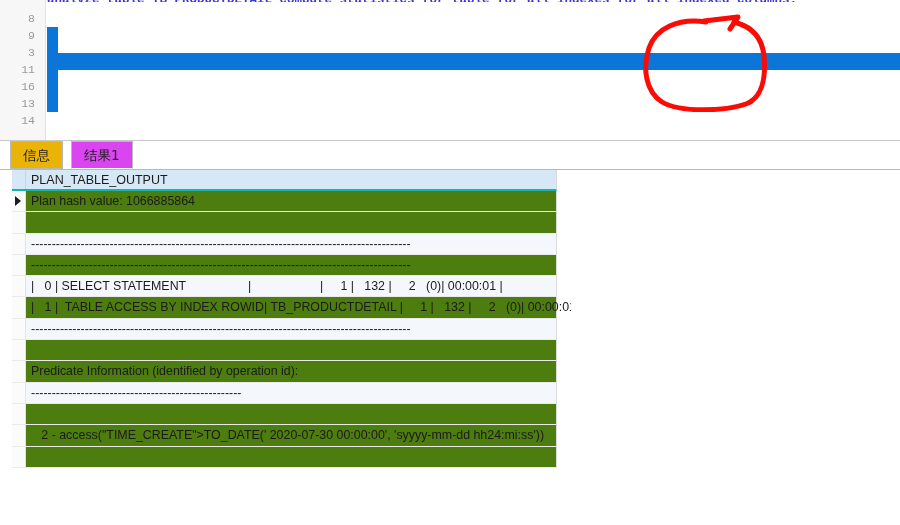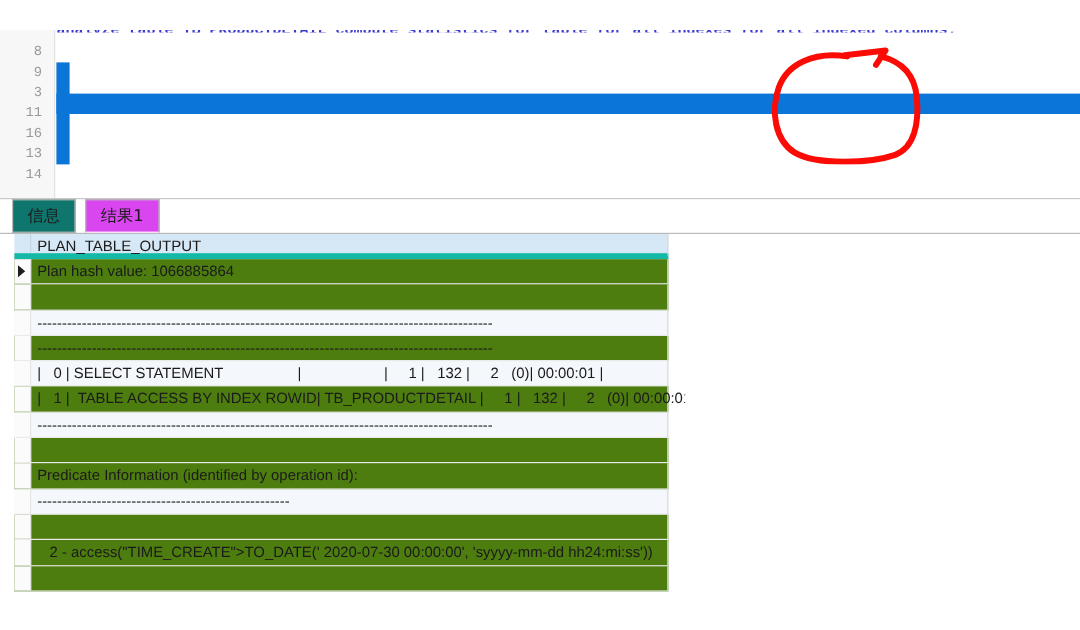--- a/index.html
+++ b/index.html
@@ -16,21 +16,20 @@
     -webkit-font-smoothing: antialiased;
   }
 
   
   #editor-pane {
     position: relative;
     width: 900px;
     height: 140px;
     background: #ffffff;
     overflow: hidden;
-    margin-top: 25px;
   }
   #editor-gutter {
     position: absolute;
     left: 0;
     top: 0;
     width: 46px;
     height: 140px;
     background: #f7f7f7;
     border-right: 1px solid #e2e2e2;
     box-sizing: border-box;
@@ -125,21 +124,21 @@
     line-height: 27px;
     padding: 0 12px;
     font-size: 13.5px;
     color: #1a1a1a;
     box-sizing: border-box;
     cursor: default;
     font-family: "DejaVu Sans", "Liberation Sans", sans-serif;
   }
   .tab.inactive {
     left: 10px;
-    background: #0f766e;
+    background: #eab308;
     border: 1px solid #b9b9b9;
     border-bottom: 1px solid #b9b9b9;
   }
   .tab.active {
     left: 71px;
     background: #d946ef;
     border: 1px solid #b9b9b9;
     border-bottom: 1px solid #ffffff;
   }
 
@@ -155,21 +154,21 @@
     position: absolute;
     left: 12px;
     top: 0;
     width: 545px;
   }
   
   #grid-header {
     position: relative;
     height: 21px;
     background: #d6e7f5;
-    border-bottom: 5px solid #14b8a6;
+    border-bottom: 2px solid #14b8a6;
     border-right: 1px solid #d9d9d9;
     box-sizing: border-box;
   }
   #grid-header .hdr-gutter {
     position: absolute;
     left: 0; top: 0;
     width: 14px; height: 100%;
     border-right: 1px solid #c4d6e4;
     box-sizing: border-box;
   }

